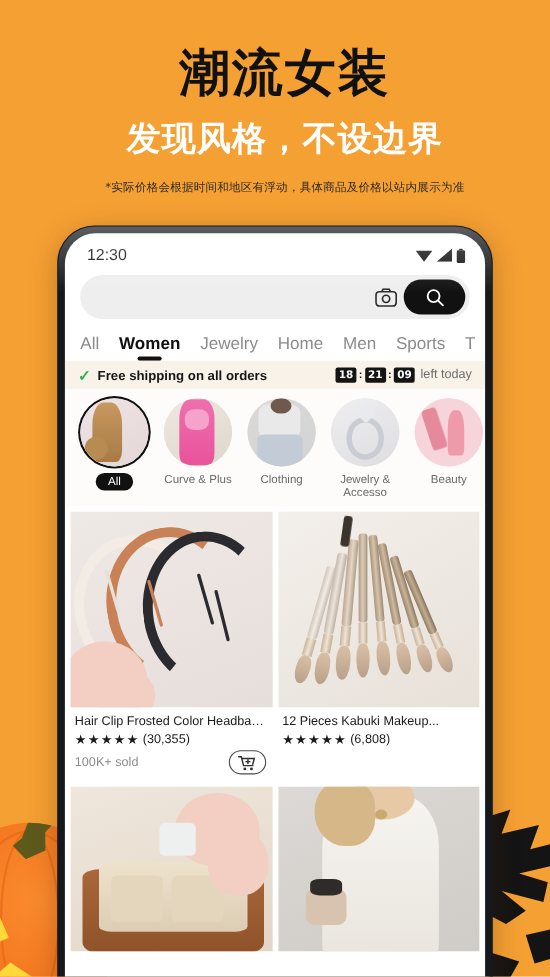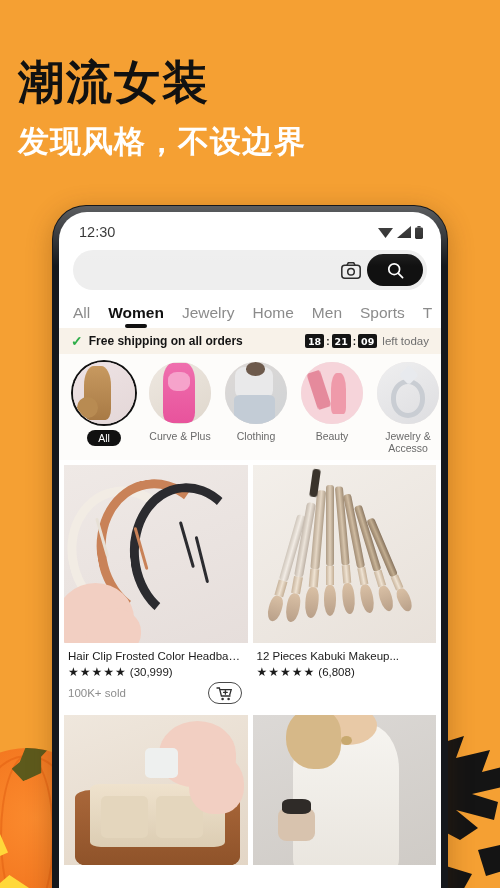--- a/index.html
+++ b/index.html
@@ -55,21 +55,22 @@
 
   .scribble {
     position: absolute;
     right: -6px; bottom: -6px;
     width: 120px; height: 170px;
   }
   .scribble svg { width: 100%; height: 100%; display: block; }
 
   
   .headline-wrap {
-    position: absolute; top: 16px; left: 0; right: 0;
+    position: absolute; top: 0; left: 0; right: 0;
+    text-align: center;
     padding-top: 42px;
     z-index: 5;
     margin-left: 18px;
   }
   .headline {
     font-size: 46px;
     line-height: 1.06;
     font-weight: 700;
     color: #111111;
     letter-spacing: 2px;
@@ -302,20 +303,21 @@
     <svg viewBox="0 0 120 170" xmlns="http://www.w3.org/2000/svg">
       <path d="M36 6 L58 0 L52 20 L78 12 L70 34 L104 26 L96 48 L120 42 L120 62 L86 70 L112 78 L108 96 L70 86 L92 104 L74 116 L40 98 L56 120 L34 128 L22 108 L26 136 L8 140 L4 112 L18 96 L2 86 L10 66 L40 72 L20 54 L30 34 L58 42 Z" fill="#141414"></path>
       <path d="M92 126 L118 120 L120 146 L100 152 Z" fill="#141414"></path>
       <path d="M60 142 L86 150 L76 168 L52 162 Z" fill="#141414"></path>
     </svg>
   </div>
 
   <div class="headline-wrap">
     <div class="headline">潮流女装</div>
     <div class="subhead">发现风格，不设边界</div>
+    <div class="disclaimer">*实际价格会根据时间和地区有浮动，具体商品及价格以站内展示为准</div>
   </div>
 
   <div class="phone">
     <div class="screen">
 
       <div class="statusbar">
         <div class="status-time">12:30</div>
         <div class="status-icons">
           <svg width="15" height="12" viewBox="0 0 15 12">
             <path d="M0 2 L15 2 L7.5 12 Z" fill="#111"></path>
@@ -396,55 +398,55 @@
             <div class="soft" style="left:-10%;top:-5%;width:120%;height:110%;border-radius:0;background:linear-gradient(150deg,#ded9d6,#cfd3d6)"></div>
             <div class="soft" style="left:16%;top:8%;width:62%;height:52%;border-radius:26%;background:#e9e9ea"></div>
             <div class="soft" style="left:14%;top:54%;width:66%;height:46%;border-radius:16%;background:#c3ccd6"></div>
             <div class="soft" style="left:34%;top:0%;width:30%;height:22%;background:#6d5a4c;border-radius:50%"></div>
           </div>
           <div class="cat-label">Clothing</div>
         </div>
 
         <div class="cat">
           <div class="cat-circle">
+            <div class="soft" style="left:-10%;top:-5%;width:120%;height:110%;border-radius:0;background:linear-gradient(150deg,#f0f0f1,#dcdcdf)"></div>
+            <div class="soft" style="left:22%;top:28%;width:56%;height:62%;border-radius:50%;border:5px solid #c9cdd3;background:transparent"></div>
+            <div class="soft" style="left:40%;top:10%;width:22%;height:22%;background:#e8eaee;border-radius:20%;transform:rotate(45deg)"></div>
+          </div>
+          <div class="cat-label">Jewelry &amp; Accesso</div>
+        </div>
+
+        <div class="cat">
+          <div class="cat-circle">
             <div class="soft" style="left:-10%;top:-5%;width:120%;height:110%;border-radius:0;background:#f6d4da"></div>
             <div class="soft" style="left:18%;top:14%;width:22%;height:62%;border-radius:14%;background:#e58a9c;transform:rotate(-18deg)"></div>
             <div class="soft" style="left:48%;top:18%;width:24%;height:66%;border-radius:40% 40% 16% 16%;background:#ef9aaa"></div>
           </div>
           <div class="cat-label">Beauty</div>
-        </div>
-
-        <div class="cat">
-          <div class="cat-circle">
-            <div class="soft" style="left:-10%;top:-5%;width:120%;height:110%;border-radius:0;background:linear-gradient(150deg,#f0f0f1,#dcdcdf)"></div>
-            <div class="soft" style="left:22%;top:28%;width:56%;height:62%;border-radius:50%;border:5px solid #c9cdd3;background:transparent"></div>
-            <div class="soft" style="left:40%;top:10%;width:22%;height:22%;background:#e8eaee;border-radius:20%;transform:rotate(45deg)"></div>
-          </div>
-          <div class="cat-label">Jewelry &amp; Accesso</div>
         </div>
       </div>
 
       <div class="grid">
 
         <div class="card">
           <div class="card-img img-headbands">
             <div class="hb" style="left:2%;top:12%;width:64%;height:76%;border-width:9px;border-top-color:#f2ece4;border-left-color:#f2ece4;transform:rotate(-14deg)"></div>
             <div class="hb" style="left:18%;top:8%;width:66%;height:80%;border-width:9px;border-top-color:#c98258;border-left-color:#c98258;transform:rotate(-10deg)"></div>
             <div class="hb" style="left:36%;top:10%;width:64%;height:80%;border-width:9px;border-top-color:#2b2b2f;border-left-color:#2b2b2f;transform:rotate(-6deg)"></div>
             <div class="comb" style="left:10%;top:40%;width:22%;background:#e7e0d6;transform:rotate(74deg)"></div>
             <div class="comb" style="left:30%;top:46%;width:24%;background:#c98258;transform:rotate(74deg)"></div>
             <div class="comb" style="left:54%;top:44%;width:26%;background:#2b2b2f;transform:rotate(74deg)"></div>
             <div class="comb" style="left:62%;top:52%;width:26%;background:#2b2b2f;transform:rotate(76deg)"></div>
             <div class="hand-blob" style="left:-4%;top:66%;width:42%;height:40%"></div>
             <div class="hand-blob" style="left:12%;top:80%;width:30%;height:26%"></div>
           </div>
           <div class="card-title">Hair Clip Frosted Color Headband...</div>
           <div class="card-rate">
             <span class="stars">★★★★★</span>
-            <span class="rate-count">(30,999)</span>
+            <span class="rate-count">(30,355)</span>
           </div>
           <div class="card-bottom">
             <span class="sold">100K+ sold</span>
             <span class="cart-btn">
               <svg width="17" height="15" viewBox="0 0 17 15">
                 <path d="M1 2 L3.4 2 L5.4 10 L14 10" fill="none" stroke="#2f2f2f" stroke-width="1.3" stroke-linecap="round"></path>
                 <path d="M3.8 3.6 L15.2 3.6 L13.6 9.2" fill="none" stroke="#2f2f2f" stroke-width="1.3"></path>
                 <line x1="9.4" y1="4.6" x2="9.4" y2="8.2" stroke="#2f2f2f" stroke-width="1.3" stroke-linecap="round"></line>
                 <line x1="7.6" y1="6.4" x2="11.2" y2="6.4" stroke="#2f2f2f" stroke-width="1.3" stroke-linecap="round"></line>
                 <circle cx="6.6" cy="13" r="1.3" fill="#2f2f2f"></circle>

